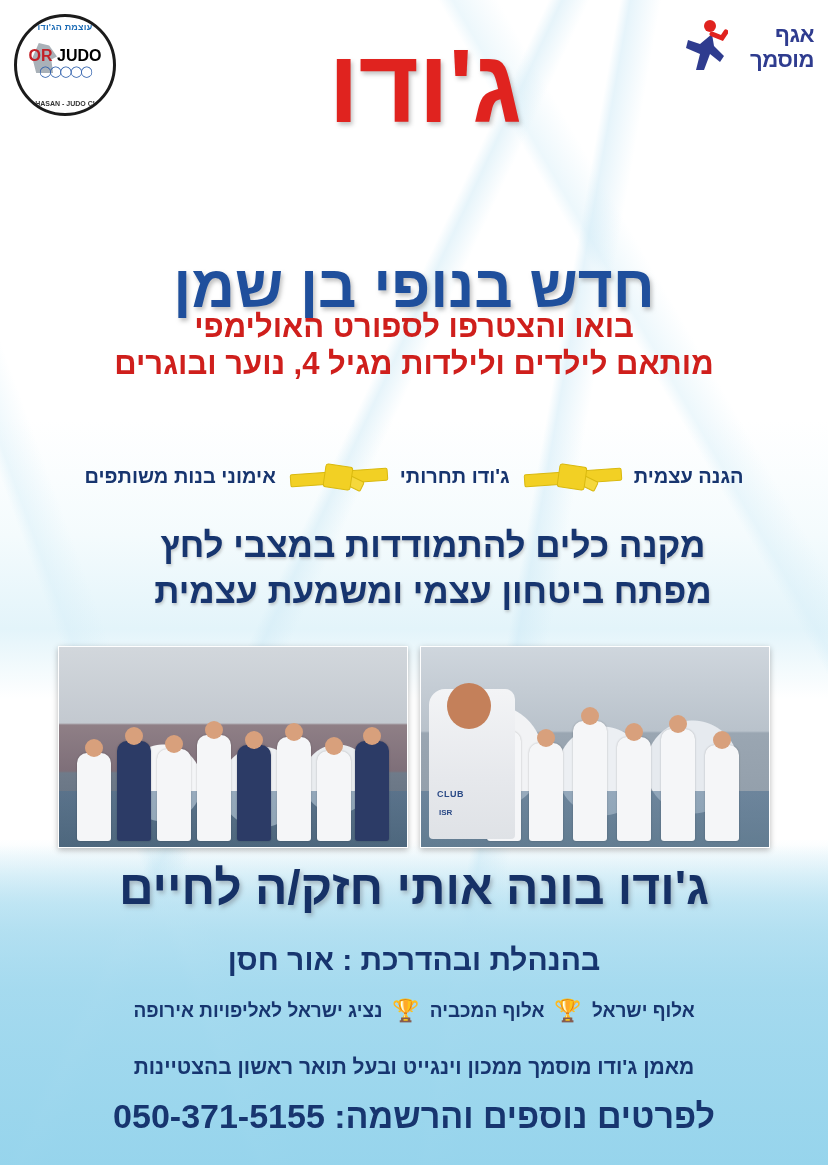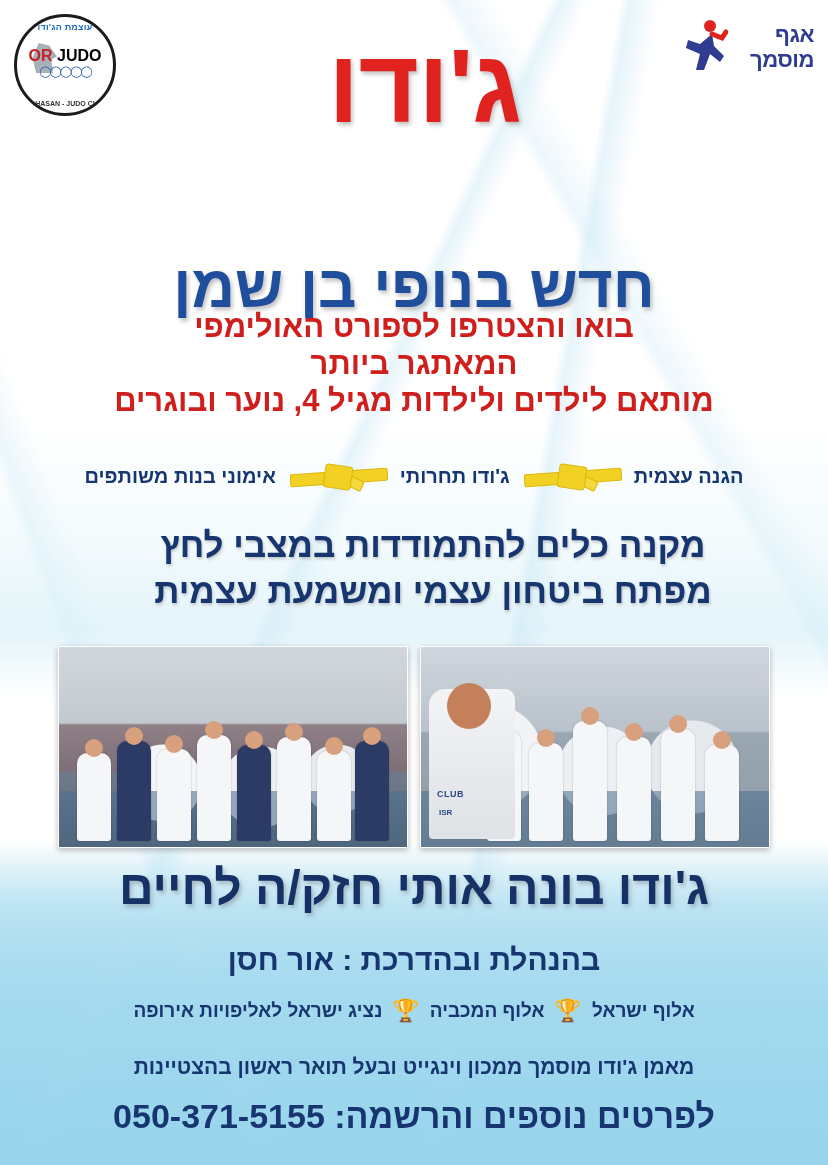--- a/index.html
+++ b/index.html
@@ -373,21 +373,20 @@
       </div>
       <div class="lj-rings">◯◯◯◯◯</div>
       <div class="lj-bot">OR HASAN - JUDO CLUB</div>
     </div>
 
     <div class="title-judo">ג'ודו</div>
     <div class="title-blue">חדש בנופי בן שמן</div>
 
     <div class="sub-red">
       <div>בואו והצטרפו לספורט האולימפי</div>
-      <div>המאתגר ביותר</div>
       <div>מותאם לילדים ולילדות מגיל 4, נוער ובוגרים</div>
     </div>
 
     <div class="belt-row">
       <div class="bl">הגנה עצמית</div>
       <div class="belt">
         <div class="band"></div>
           <div class="tail"></div>
           <div class="knot"></div>
       </div>

